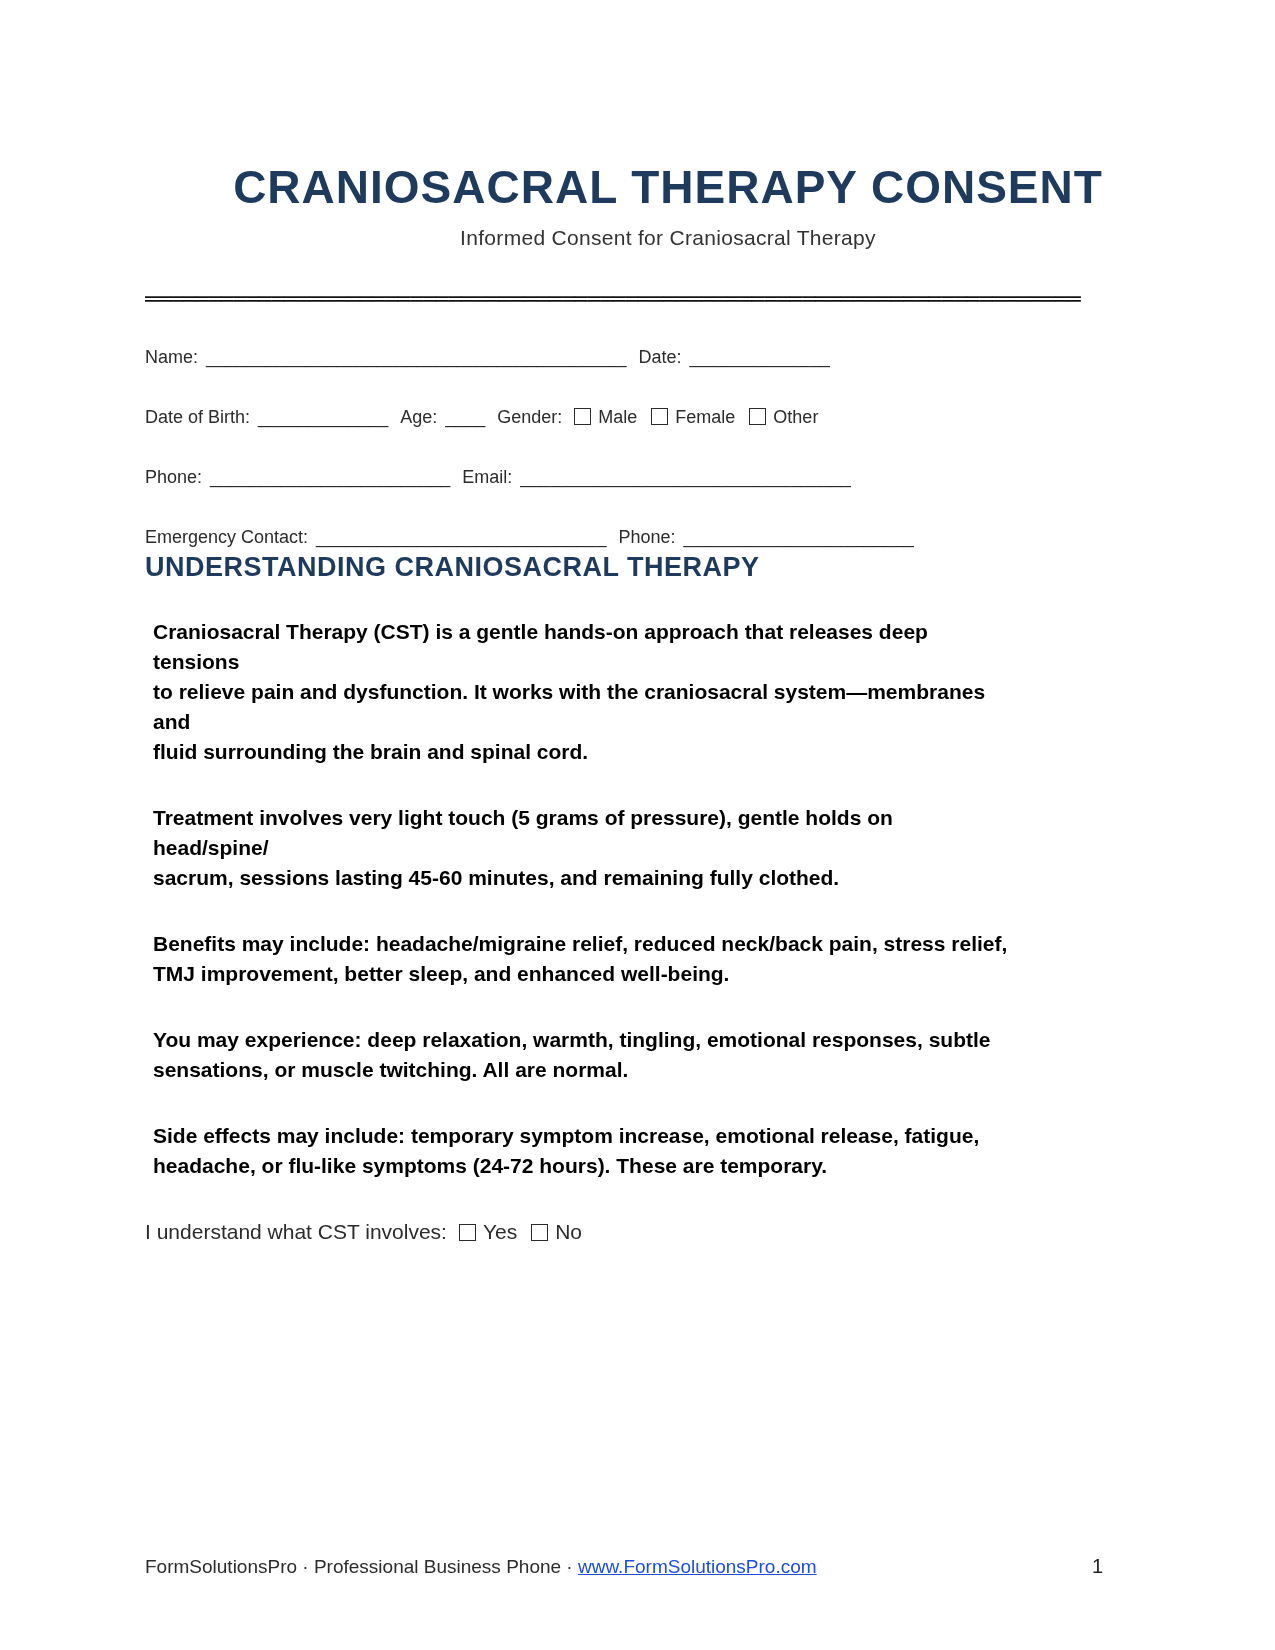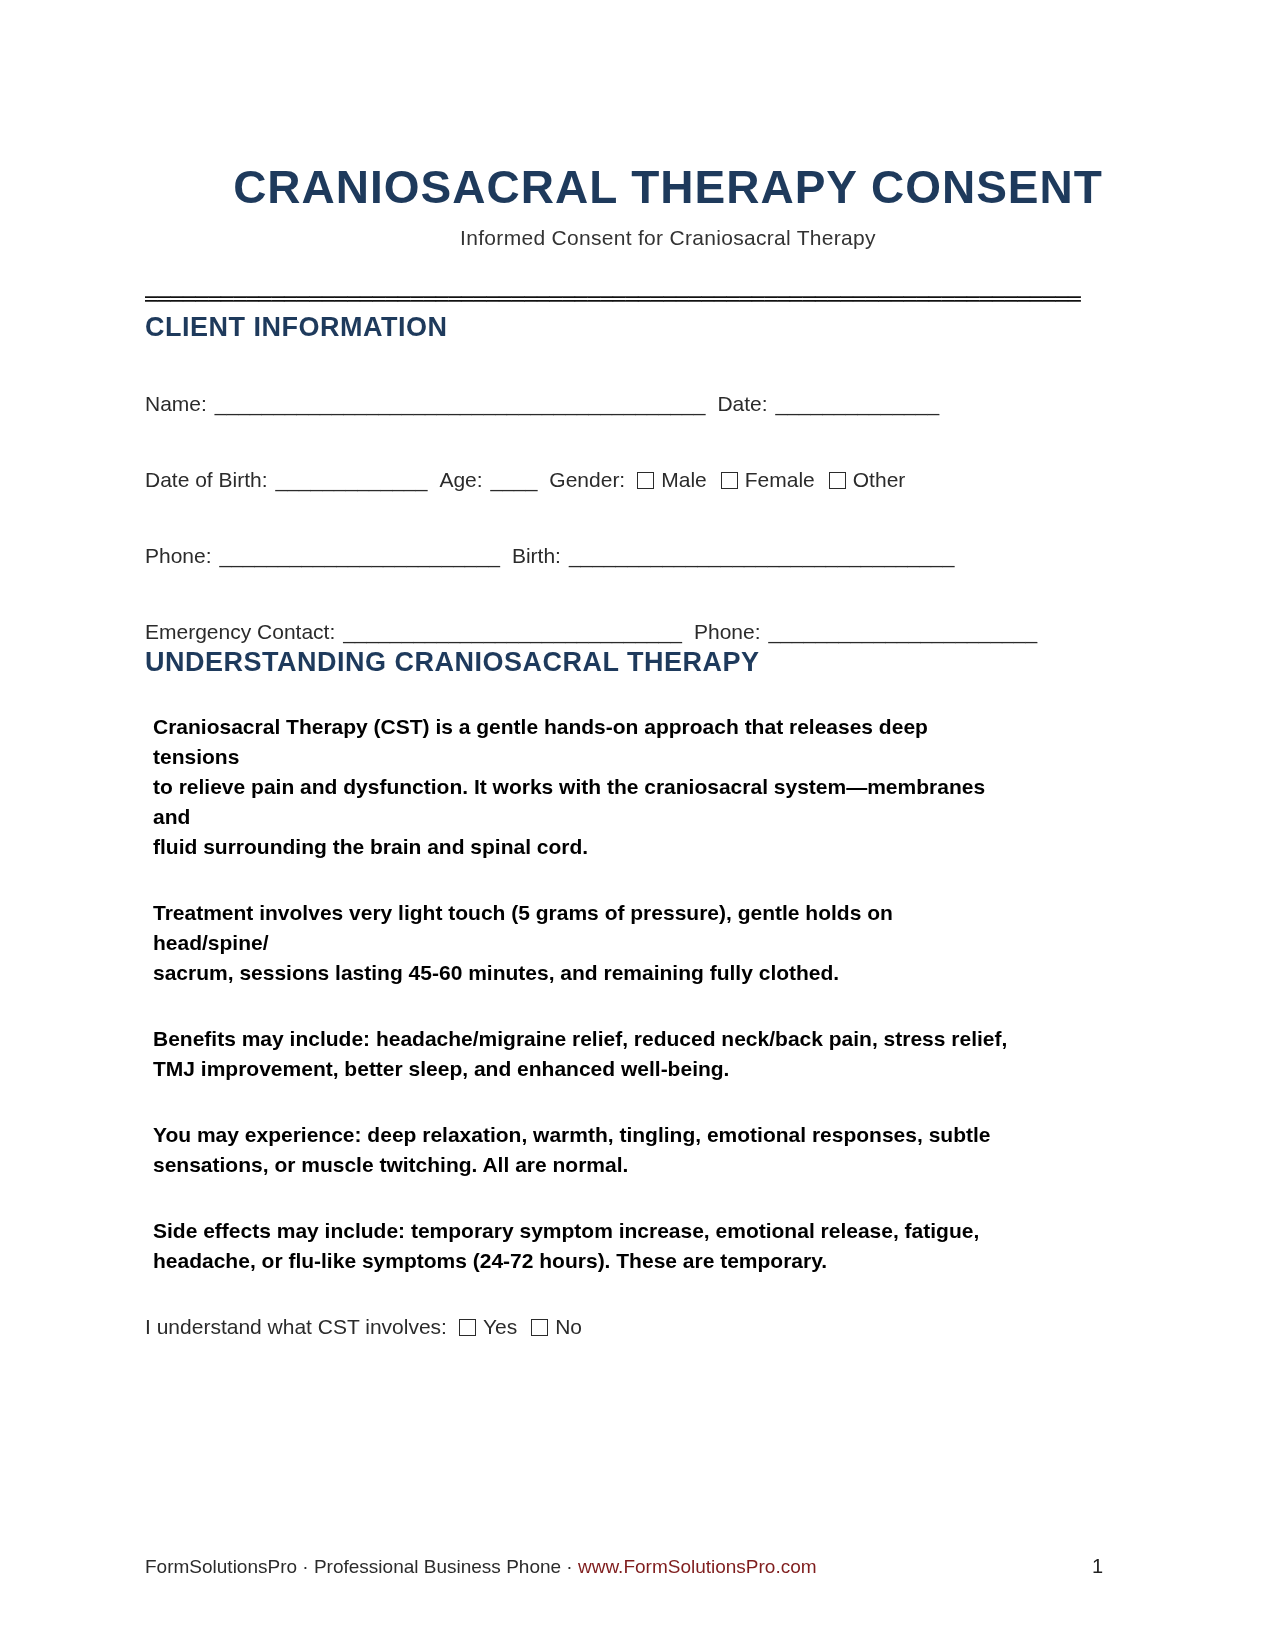--- a/index.html
+++ b/index.html
@@ -43,22 +43,22 @@
     margin: 0;
     padding: 0;
     font-size: 27px;
     font-weight: 700;
     color: #1e3a5c;
     letter-spacing: 0.5px;
   }
   .client-heading { margin-top: 42px; }
   .understanding-heading { margin-top: 64px; }
   .field-row {
-    margin-top: 46px;
-    font-size: 21px;
+    margin-top: 30px;
+    font-size: 18px;
     line-height: 30px;
     white-space: nowrap;
     color: #2b2b2b;
   }
   .field-label { margin-right: 8px; }
   .field-label.follow { margin-left: 12px; }
   .blank {
     color: #2b2b2b;
     letter-spacing: 0;
   }
@@ -95,50 +95,50 @@
     right: 172px;
     bottom: 72px;
     display: flex;
     justify-content: space-between;
     align-items: baseline;
     font-size: 19px;
     color: #2b2b2b;
   }
   .footer-left { white-space: nowrap; }
   .footer-link {
-    color: #7f1d1d;
+    color: #1d4ed8;
+    text-decoration: underline;
     cursor: pointer;
     text-align: right;
   }
   .page-number { font-size: 20px; color: #222222; }
 </style>
 </head>
 <body>
 
 <div class="page">
 
   <div class="title-block">
     <div class="title-line">CRANIOSACRAL THERAPY CONSENT</div>
     <div class="subtitle">Informed Consent for Craniosacral Therapy</div>
   </div>
 
   <div class="divider">══════════════════════════════════════════════════════════════════════════</div>
 
-  <h2 class="section-heading client-heading">CLIENT INFORMATION</h2>
 
   <div class="field-row">
     <span class="field-label">Name:</span><span class="blank">__________________________________________</span><span class="field-label follow">Date:</span><span class="blank">______________</span>
   </div>
 
   <div class="field-row">
     <span class="field-label">Date of Birth:</span><span class="blank">_____________</span><span class="field-label follow">Age:</span><span class="blank">____</span><span class="field-label follow">Gender:</span><span class="checkbox first"></span><span class="option-label">Male</span><span class="checkbox"></span><span class="option-label">Female</span><span class="checkbox"></span><span class="option-label">Other</span>
   </div>
 
   <div class="field-row">
-    <span class="field-label">Phone:</span><span class="blank">________________________</span><span class="field-label follow">Birth:</span><span class="blank">_________________________________</span>
+    <span class="field-label">Phone:</span><span class="blank">________________________</span><span class="field-label follow">Email:</span><span class="blank">_________________________________</span>
   </div>
 
   <div class="field-row">
     <span class="field-label">Emergency Contact:</span><span class="blank">_____________________________</span><span class="field-label follow">Phone:</span><span class="blank">_______________________</span>
   </div>
 
   <h2 class="section-heading understanding-heading">UNDERSTANDING CRANIOSACRAL THERAPY</h2>
 
   <div class="body-copy">
     <p class="para">Craniosacral Therapy (CST) is a gentle hands-on approach that releases deep

